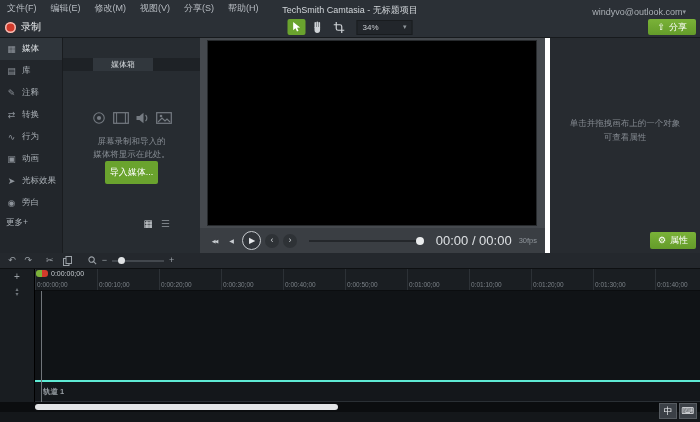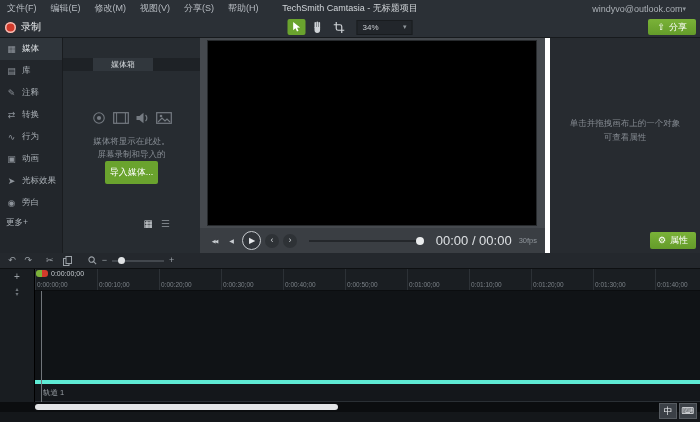--- a/index.html
+++ b/index.html
@@ -1,20 +1,20 @@
 <!DOCTYPE html>
 <html><head>
 <meta charset="utf-8">
 <style>
   *{margin:0;padding:0;box-sizing:border-box;font-family:"Liberation Sans","DejaVu Sans",sans-serif;}
   html,body{width:700px;height:422px;overflow:hidden;}
   body{position:relative;background:#1e2226;color:#c3c8cd;-webkit-user-select:none;}
 
   
-  .menubar{position:absolute;left:0;top:0;width:700px;height:17px;background:#2b3036;display:flex;align-items:center;font-size:9px;color:#b6bbc1;z-index:5;}
+  .menubar{position:absolute;left:0;top:0;width:700px;height:17px;background:#2b3036;display:flex;align-items:flex-end;font-size:9px;color:#b6bbc1;z-index:5;}
   .menus{display:flex;align-items:center;height:100%;}
   .menu-item{padding:0 7px;line-height:17px;white-space:nowrap;}
   .win-title{position:absolute;left:50%;transform:translateX(-50%);color:#d2d6da;white-space:nowrap;}
   .account{position:absolute;right:14px;display:flex;align-items:center;gap:0;color:#abb0b6;}
   .caret{font-size:7px;color:#90969c;}
 
   
   .toolbar{position:absolute;left:0;top:17px;width:700px;height:21px;background:#2b3036;border-bottom:1px solid #171a1d;z-index:5;}
   .record-btn{position:absolute;left:5px;top:2px;height:16px;display:flex;align-items:center;gap:5px;color:#eceef0;font-size:10px;cursor:default;}
   .rec-dot{width:11px;height:11px;border-radius:50%;background:#d23a2b;box-shadow:inset 0 0 0 1.5px rgba(255,235,230,.75);}
@@ -79,21 +79,21 @@
   .ph-in{width:6px;height:7px;background:#7db23a;border-radius:3px 0 0 3px;}
   .ph-out{width:6px;height:7px;background:#d23a2b;border-radius:0 3px 3px 0;}
   .ph-time{position:absolute;left:16px;top:1px;font-size:7px;color:#c6cbd0;}
   .ph-stem{position:absolute;left:41px;top:38px;height:111px;width:1px;background:#70757a;z-index:2;}
 
   .tl-gutter{position:absolute;left:0;top:16px;width:35px;height:133px;background:#191d21;border-right:1px solid #000;}
   .gutter-plus{position:absolute;top:3px;left:0;width:100%;text-align:center;color:#9aa0a6;font-size:10px;line-height:1;}
   .gutter-chev{position:absolute;top:18px;left:0;width:100%;text-align:center;color:#6f757b;font-size:6px;line-height:5px;}
 
   .tracks{position:absolute;left:35px;right:0;top:38px;height:111px;background:#101316;}
-  .track-row{position:absolute;left:0;right:0;bottom:0;height:22px;background:#14171b;border-top:4px solid #5eead4;border-bottom:1px solid #2a2f34;display:flex;align-items:center;}
+  .track-row{position:absolute;left:0;right:0;bottom:0;height:22px;background:#14171b;border-top:2px solid #5eead4;border-bottom:1px solid #2a2f34;display:flex;align-items:center;font-weight:bold;}
   .track-label{margin-left:8px;font-size:7.5px;color:#9aa0a6;}
 
   .tl-scroll{position:absolute;left:0;right:0;top:149px;height:10px;background:#0b0d0f;}
   .tl-thumb{position:absolute;left:35px;top:2px;width:303px;height:6px;border-radius:3px;background:#e3e5e7;}
   .tl-status{position:absolute;left:0;right:0;top:159px;height:10px;background:#14171a;}
   .ime{position:absolute;right:3px;top:150px;display:flex;gap:2px;z-index:6;}
   .ime-box{width:18px;height:16px;background:#3b4046;border:1px solid #565b60;color:#eceef0;font-size:9px;display:grid;place-items:center;}
 </style>
 </head>
 <body>
@@ -212,22 +212,22 @@
           <path d="M0.5 4 h3 l4 -3.2 v10.4 l-4 -3.2 h-3 z" fill="#757b82"></path>
           <path d="M9.5 3 a4 4 0 0 1 0 6" fill="none" stroke="#757b82" stroke-width="1.2"></path>
         </svg>
       <svg width="16" height="12" viewBox="0 0 16 12">
           <rect x="0.7" y="0.7" width="14.6" height="10.6" fill="none" stroke="#757b82" stroke-width="1.2"></rect>
           <circle cx="5" cy="4" r="1.3" fill="#757b82"></circle>
           <path d="M2 10 l4 -4 3 3 2 -2 3 3" fill="none" stroke="#757b82" stroke-width="1.1"></path>
         </svg>
     </div>
     <div class="bin-text">
+        <div>屏幕录制和导入的</div>
         <div>媒体将显示在此处。</div>
-        <div>屏幕录制和导入的</div>
       </div>
     <div class="import-btn">导入媒体...</div>
   </div>
   <div class="bin-bottom">
     <span class="view-grid">▦</span>
     <span class="view-list">☰</span>
   </div>
 </div>
 
 <div class="canvas-area">

